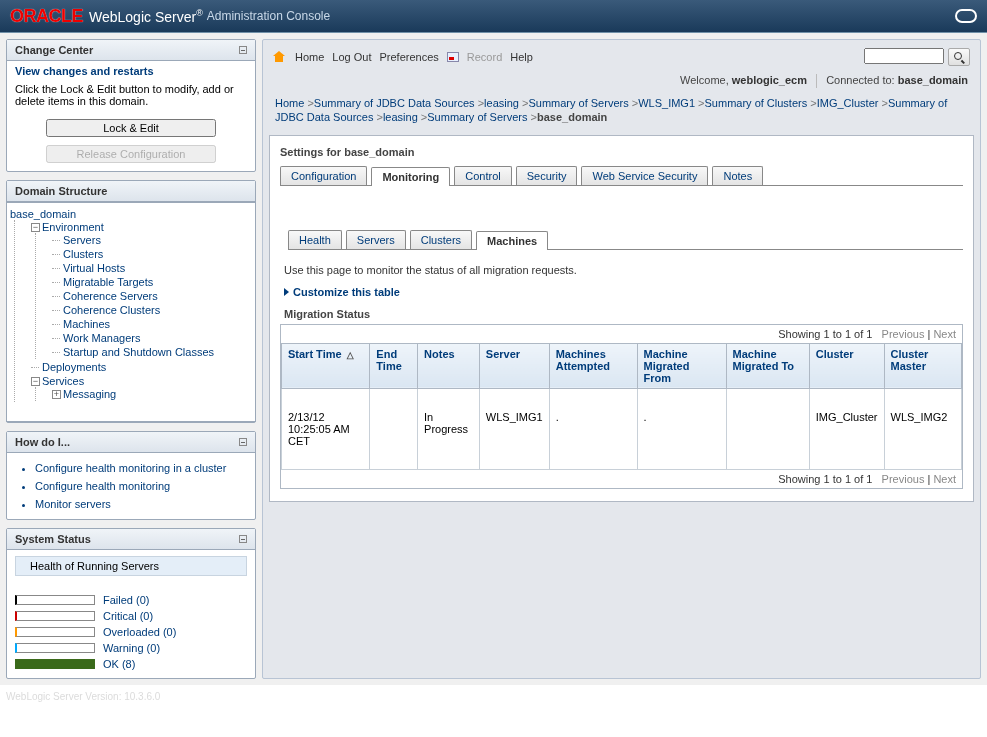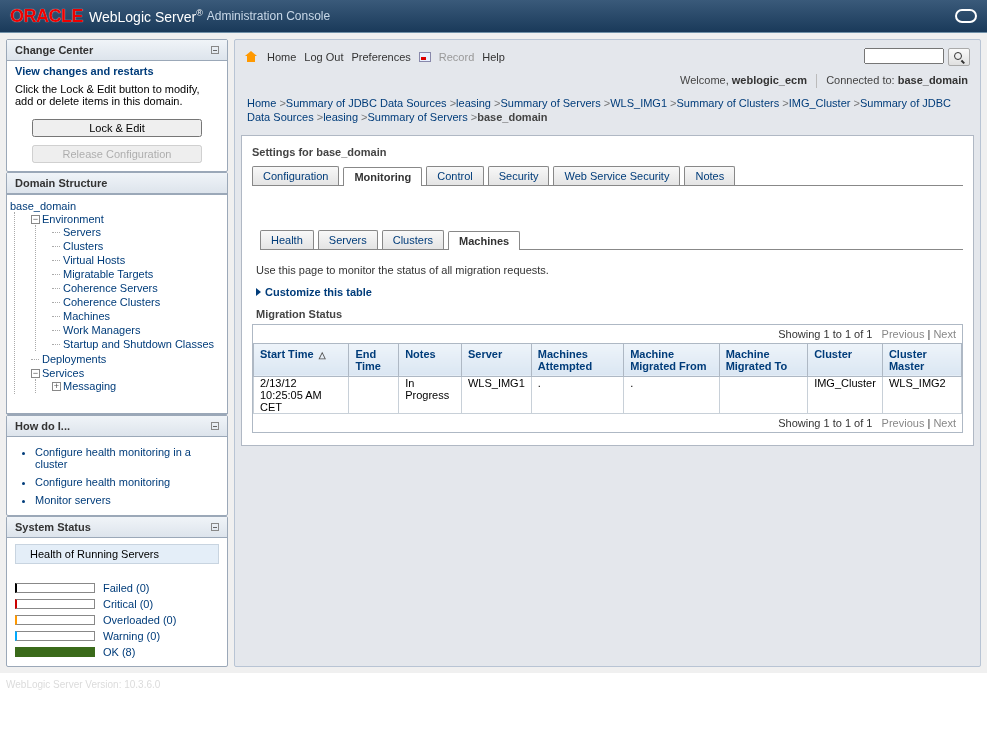--- a/index.html
+++ b/index.html
@@ -10,21 +10,21 @@
 .header-bar { background: linear-gradient(#3a5a7a, #1a3a5a); height: 33px; display: flex; justify-content: space-between; align-items: center; padding: 0 10px; border-bottom: 1px solid #7090a8;}
 .logo-area { display: flex; align-items: center; }
 .oracle-logo { color: #e00; font-weight: bold; font-size: 18px; letter-spacing: -0.5px; text-shadow: 0 0 1px #fff; }
 .product-name { color: #fff; font-size: 14px; margin-left: 6px; }
 .product-name .reg { font-size: 9px; vertical-align: super;}
 .product-sub { color: #c8d8e8; font-size: 12px; margin-left: 4px;}
 .oracle-o { width: 22px; height: 14px; border: 2px solid #fff; border-radius: 7px; }
 
 
 .outer { display: flex; background: #f0f0f0; padding: 6px; gap: 6px; }
-.left-col { width: 222px; flex-shrink: 0; display: flex; flex-direction: column; }
+.left-col { width: 250px; flex-shrink: 0; display: flex; flex-direction: column; gap: 8px;}
 .right-col { flex: 1; background: #e4e7ec; padding: 6px; border: 1px solid #b8c4d4; border-radius: 2px;}
 
 
 .portlet { border: 1px solid #9ba8b8; background: #fff; border-radius: 2px;}
 .portlet-header { background: linear-gradient(#f0f4f8, #dde4ec); padding: 4px 8px; font-weight: bold; color: #333; border-bottom: 1px solid #9ba8b8; display: flex; justify-content: space-between; align-items: center;}
 .portlet-body { padding: 6px 8px; }
 .collapse-icon { width: 8px; height: 8px; border: 1px solid #888; display: inline-block; position: relative; cursor: pointer;}
 .collapse-icon::before { content: ''; position: absolute; left: 1px; right: 1px; top: 3px; height: 1px; background: #666;}
 
 .change-restart { color: #003c7a; font-weight: bold; padding: 4px 8px 6px 8px; display: block;}
@@ -92,21 +92,21 @@
 .customize-link { color: #003c7a; font-weight: bold; padding: 0 4px 6px 4px; display: inline-flex; align-items: center; gap: 4px; cursor: pointer;}
 .customize-link::before { content: ''; width: 0; height: 0; border-top: 4px solid transparent; border-bottom: 4px solid transparent; border-left: 5px solid #003c7a;}
 
 .table-title { font-weight: bold; color: #444; padding: 4px;}
 .table-wrap { border: 1px solid #aeb8c4;}
 .pager { text-align: right; padding: 3px 6px; font-size: 11px; color: #333;}
 .pager .dis { color: #888;}
 .data-table { width: 100%; border-collapse: collapse; font-size: 11px;}
 .data-table th { background: linear-gradient(#eef4fa,#dae6f2); border: 1px solid #aeb8c4; padding: 4px 6px; text-align: left; color: #003c7a; font-weight: bold; vertical-align: top;}
 .data-table th a { color: #003c7a;}
-.data-table td { border: 1px solid #c8d0d8; padding: 0 6px; vertical-align: top;}
+.data-table td { border: 1px solid #c8d0d8; padding: 22px 6px; vertical-align: top;}
 .sort-arrow { font-size: 9px; color: #555; margin-left: 2px;}
 .footer-note { color: #888; padding: 6px 6px 0 6px; font-size: 10px;}
 </style>
 </head>
 <body>
 
 <div class="header-bar">
   <div class="logo-area">
     <span class="oracle-logo">ORACLE</span>
     <span class="product-name"><span>WebLogic Server</span><span class="reg">®</span></span>

